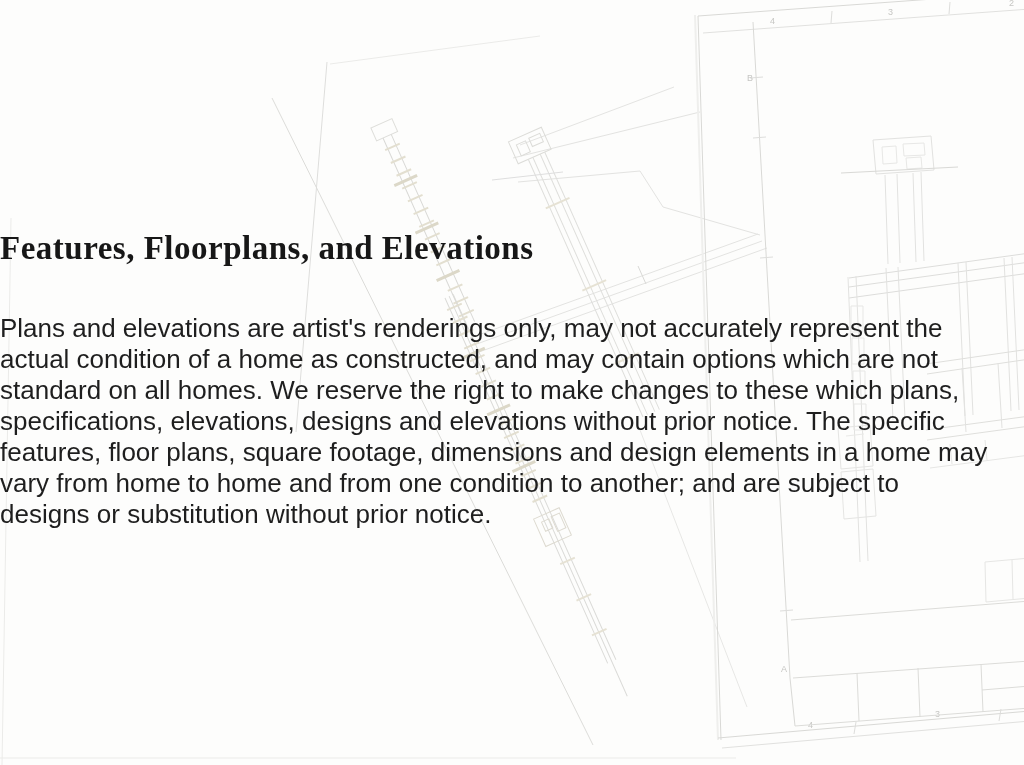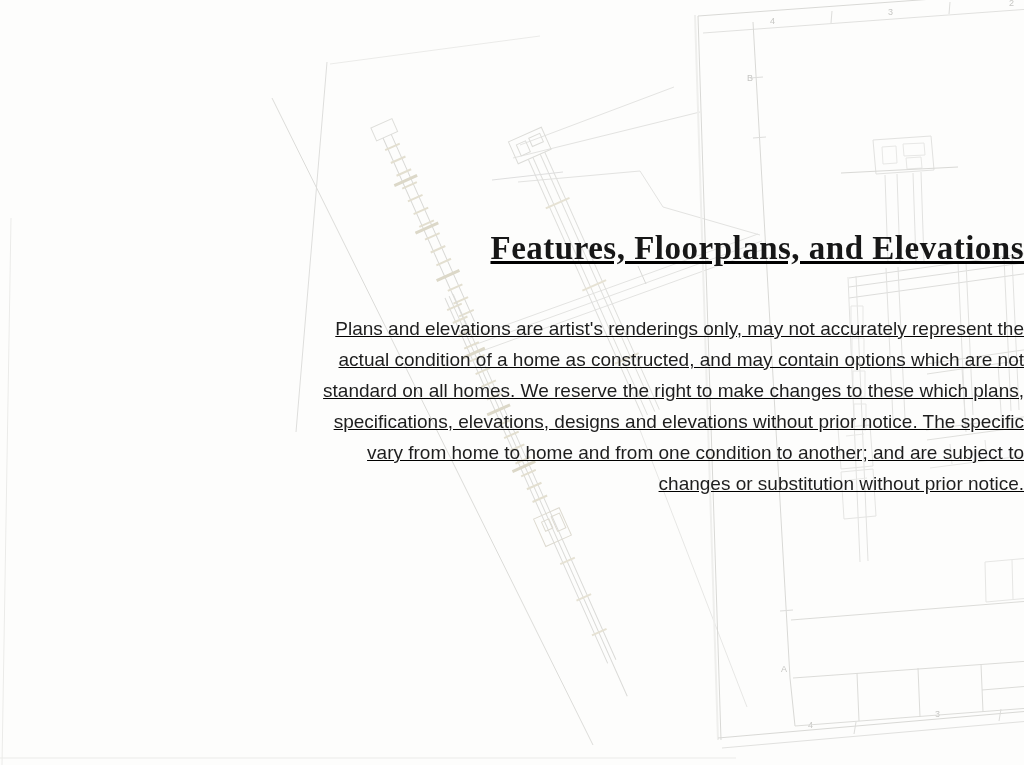--- a/index.html
+++ b/index.html
@@ -3,28 +3,28 @@
 <meta charset="utf-8">
 <style>
   html,body { margin:0; padding:0; }
   .stage {
     position:relative; width:1024px; height:765px;
     background:#fdfdfc; overflow:hidden;
     font-family:"Liberation Sans","DejaVu Sans",sans-serif;
   }
   svg.bg { position:absolute; left:0; top:0; width:1024px; height:765px; }
   svg.bg path, svg.bg line { fill:none; }
-  .content { position:absolute; left:0; top:0; width:100%; text-align:right;text-decoration:underline; }
+  .content { position:absolute; left:0; top:0; width:100%; text-align:left; }
   .content h1 {
     margin:232px 0 0 0;
     font-family:"Liberation Serif","DejaVu Serif",serif;
     font-weight:bold; font-size:33px; line-height:33px;
     letter-spacing:0.5px; color:#171717;
   }
-  .disclaimer { margin:48px 0 0 0; color:#1e1e1e; font-size:19px; line-height:31px; }
+  .disclaimer { margin:48px 0 0 0; color:#1e1e1e; font-size:26px; line-height:31px; }
   .disclaimer span { display:block; white-space:nowrap; }
   .bg-label {
     font-family:"Liberation Sans","DejaVu Sans",sans-serif;
     font-size:9px; fill:#c6c6c3; stroke:none;
   }
 </style>
 </head>
 <body>
 
 <div class="stage">
@@ -134,17 +134,18 @@
     </g>
   </svg>
 
   <main class="content">
     <h1>Features, Floorplans, and Elevations</h1>
     <p class="disclaimer">
       <span>Plans and elevations are artist's renderings only, may not accurately represent the</span>
       <span>actual condition of a home as constructed, and may contain options which are not</span>
       <span>standard on all homes. We reserve the right to make changes to these which plans,</span>
       <span>specifications, elevations, designs and elevations without prior notice. The specific</span>
+      <span>features, floor plans, square footage, dimensions and design elements in a home may</span>
       <span>vary from home to home and from one condition to another; and are subject to</span>
-      <span>changes or substitution without prior notice.</span>
+      <span>designs or substitution without prior notice.</span>
     </p>
   </main>
 </div>
 
 </body></html>

